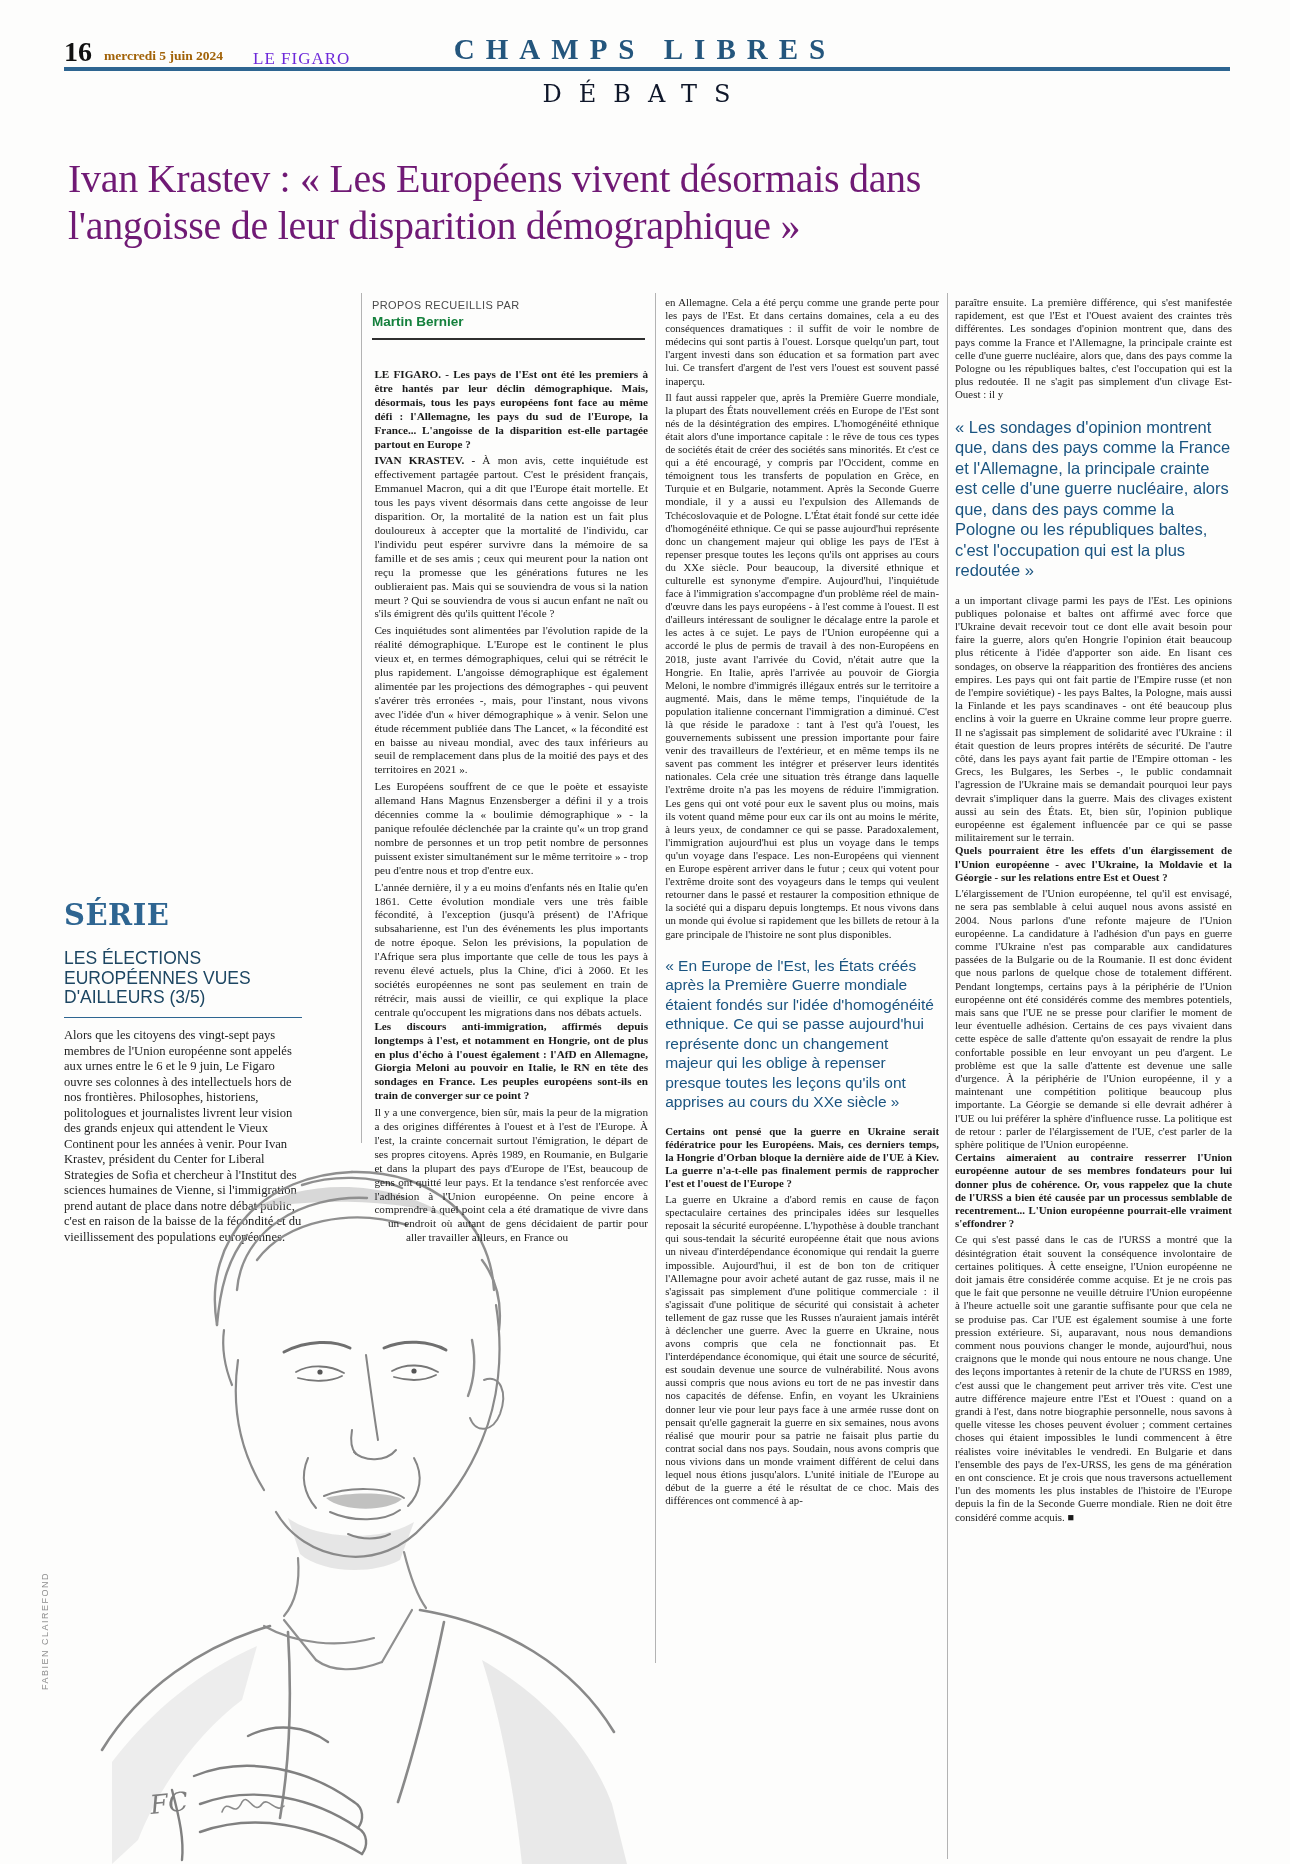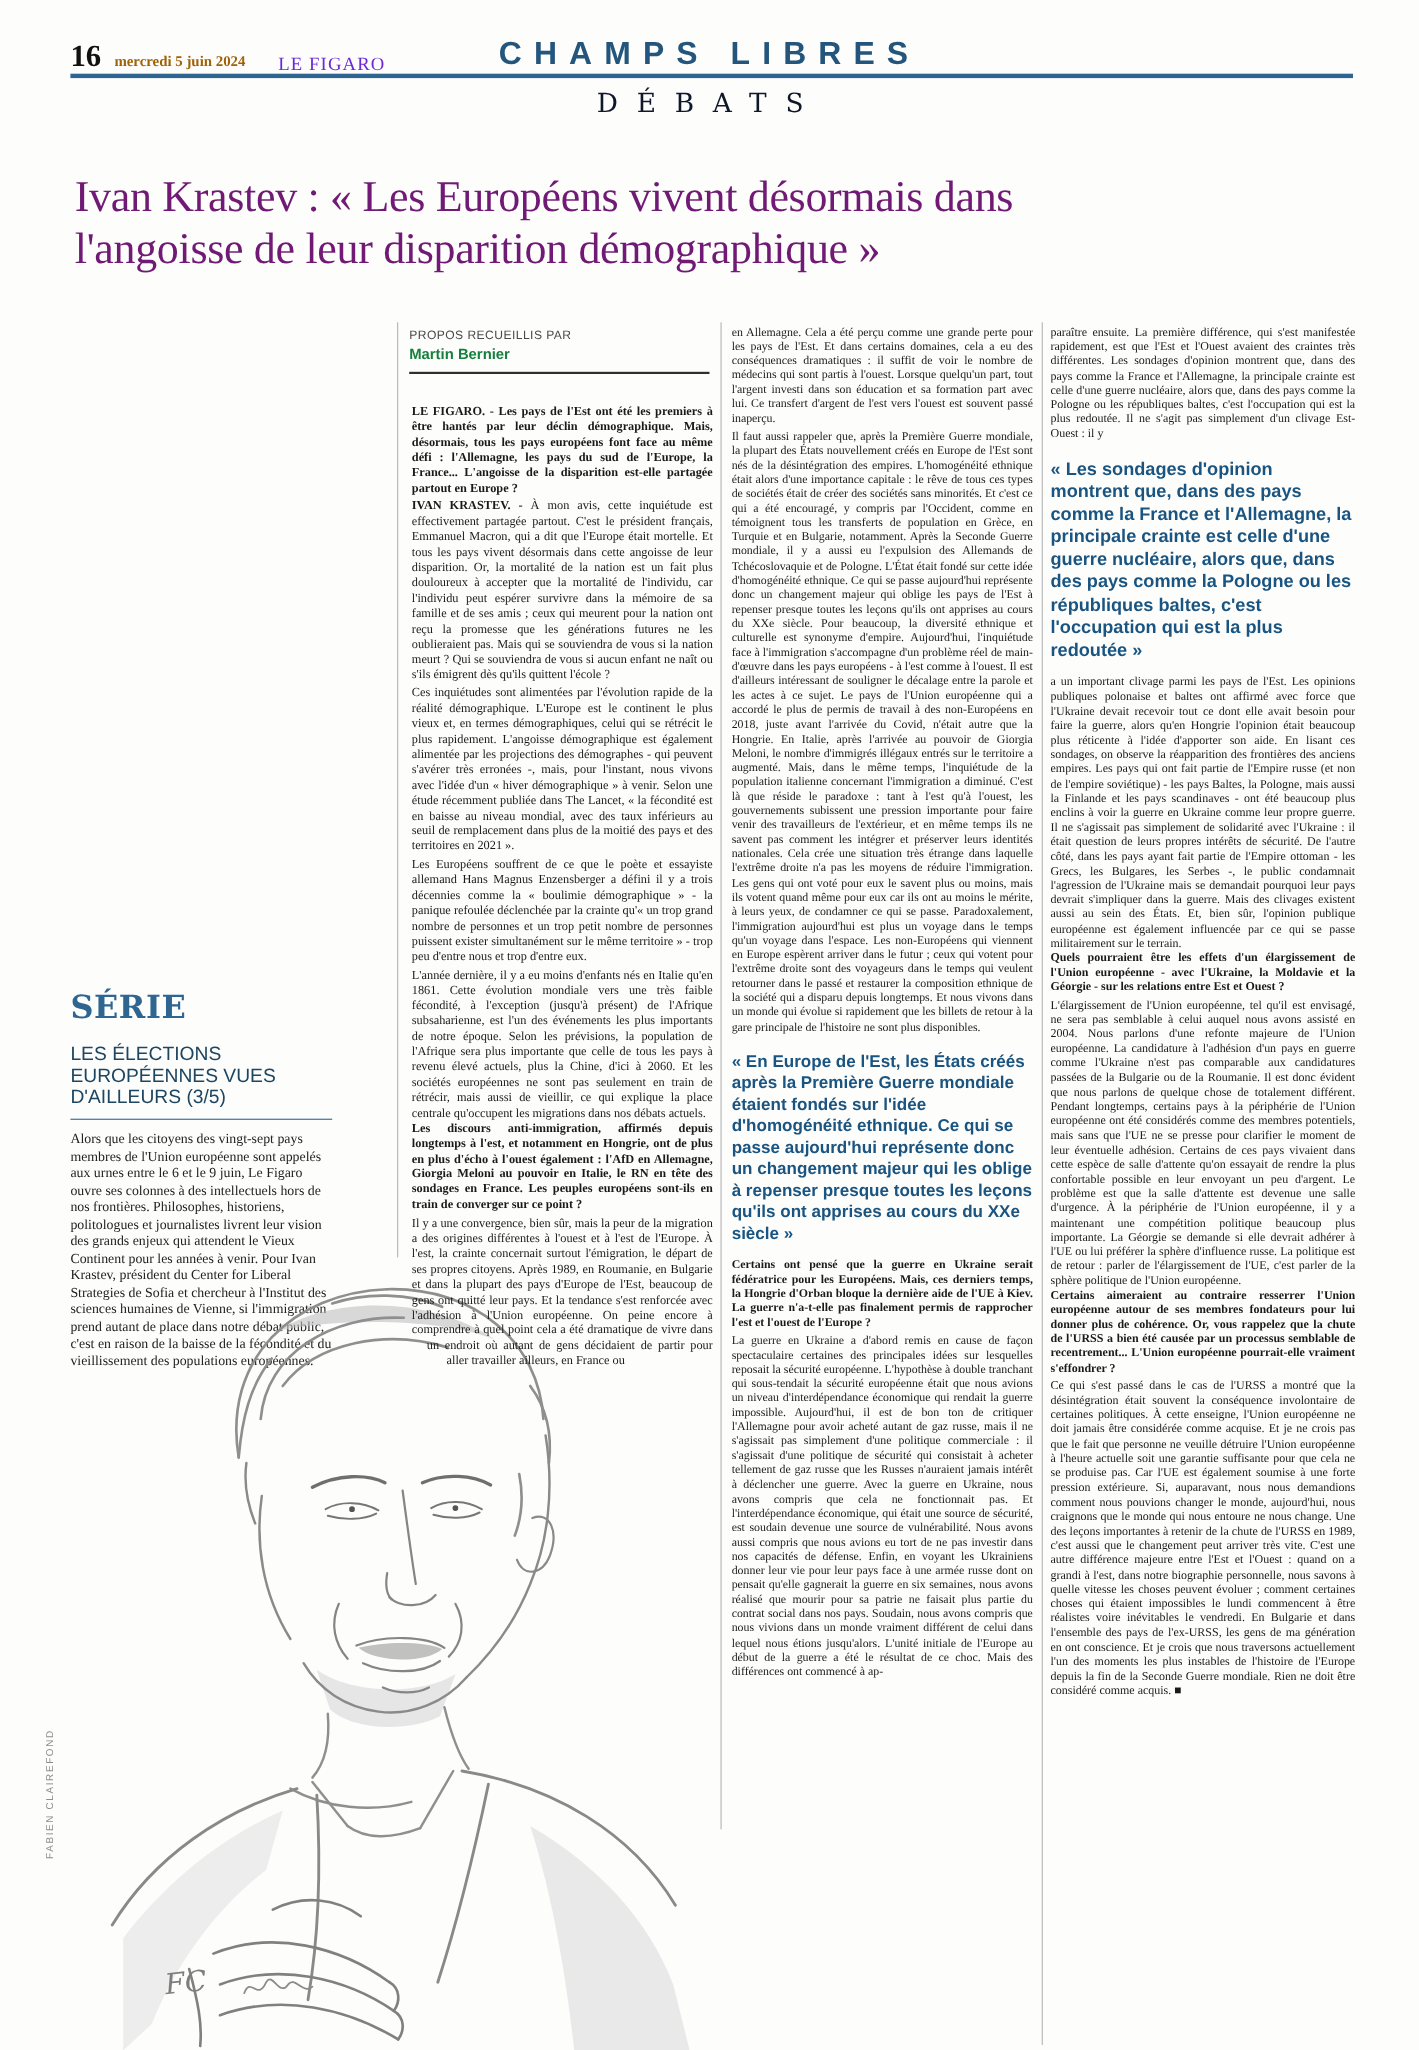--- a/index.html
+++ b/index.html
@@ -4,21 +4,21 @@
 <style>
   html,body{margin:0;padding:0;background:#ddd;}
   .page{position:relative;width:1290px;height:1864px;background:#fdfdfc;margin:0 auto;
         font-family:"Liberation Serif",serif;color:#1a1a1a;overflow:hidden;
         -webkit-hyphens:auto;hyphens:auto;}
   
   .pagenum{position:absolute;left:64px;top:36px;font-size:28px;font-weight:bold;color:#111;}
   .edition-date{position:absolute;left:104px;top:48px;font-size:13.5px;font-weight:bold;color:#a16207;}
   .paper-name{position:absolute;left:253px;top:49px;font-size:17px;color:#6d28d9;letter-spacing:1px;}
   .section-title{position:absolute;left:0;right:0;top:33px;text-align:center;
-        font-family:Liberation Sans, sans-serif;font-weight:bold;font-size:29px;letter-spacing:11px;color:#24567d;}
+        font-family:Liberation Serif, serif;font-weight:bold;font-size:29px;letter-spacing:11px;color:#24567d;}
   .masthead-rule{position:absolute;left:64px;width:1166px;top:67px;height:4px;background:#2e6591;}
   .subsection-title{position:absolute;left:0;right:0;top:80px;text-align:center;
         font-family:"DejaVu Serif",serif;font-size:24px;letter-spacing:17px;color:#0f172a;}
   
   .headline{position:absolute;left:68px;top:128px;width:945px;font-size:40px;line-height:47px;
         color:#701a75;letter-spacing:-0.3px;font-weight:500;}
   
   .byline-label{position:absolute;left:372px;top:299px;font-family:"Liberation Sans",sans-serif;
         font-size:11px;letter-spacing:.4px;color:#4a4a4a;}
   .byline-name{position:absolute;left:372px;top:314px;font-family:"Liberation Sans",sans-serif;
@@ -33,21 +33,21 @@
   .series-body{font-size:12.6px;line-height:15.5px;color:#222;text-align:left;}
   
   .col{position:absolute;overflow:hidden;text-align:justify;}
   .col1{left:372px;top:368px;width:276px;height:1292px;font-size:11.2px;line-height:13.9px;}
   .col2{left:663px;top:293px;width:276px;height:1567px;font-size:10.8px;line-height:13.1px;}
   .col3{left:955px;top:293px;width:277px;height:1568px;font-size:10.9px;line-height:13.2px;}
   .blk{margin:0;}
   .answer{margin-top:3px;}
   .question{font-weight:bold;}
   .answer strong{font-weight:bold;}
-  .pullquote{font-family:"Liberation Sans",sans-serif;font-weight:bold;color:#1a5480;
+  .pullquote{font-family:"Liberation Sans",sans-serif;font-weight:normal;color:#1a5480;
         text-align:left;margin:15px 0 13px 0;-webkit-hyphens:none;hyphens:none;}
   .col2 .pullquote{font-size:15.5px;line-height:19.5px;}
   .col3 .pullquote{font-size:16.5px;line-height:20.5px;}
   
   .wrap1{float:left;width:238px;height:1292px;
         shape-outside:polygon(0% 0%,1% 0%,1% 66%,22% 69%,55% 73%,85% 77.5%,97% 81%,88% 85%,60% 88%,55% 93%,62% 100%,0% 100%);}
   .wrap2{float:left;width:215px;height:1560px;
         shape-outside:polygon(0% 0%,1% 0%,1% 88.5%,20% 91%,42% 94%,65% 97%,95% 100%,0% 100%);}
   
   .vrule{position:absolute;width:1px;background:#b3b3b3;}

